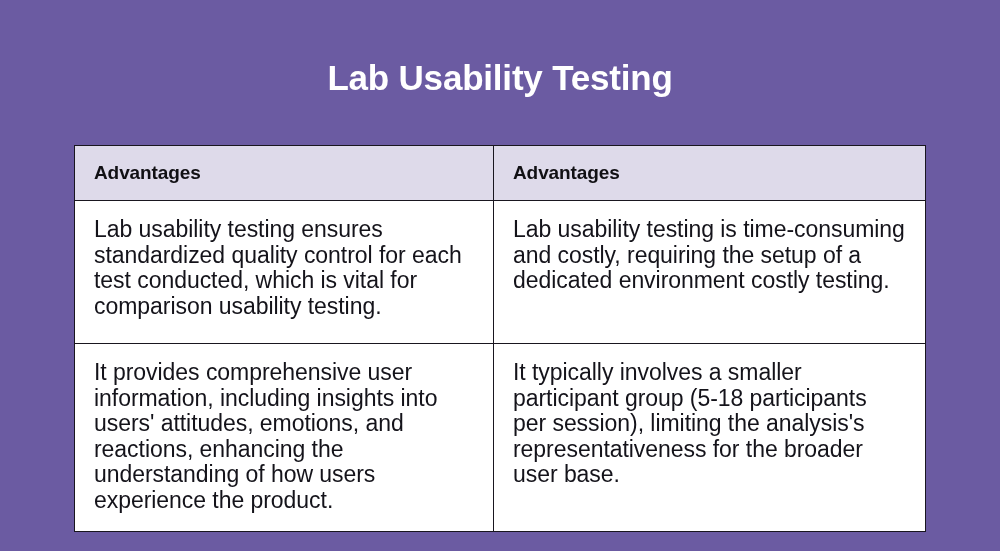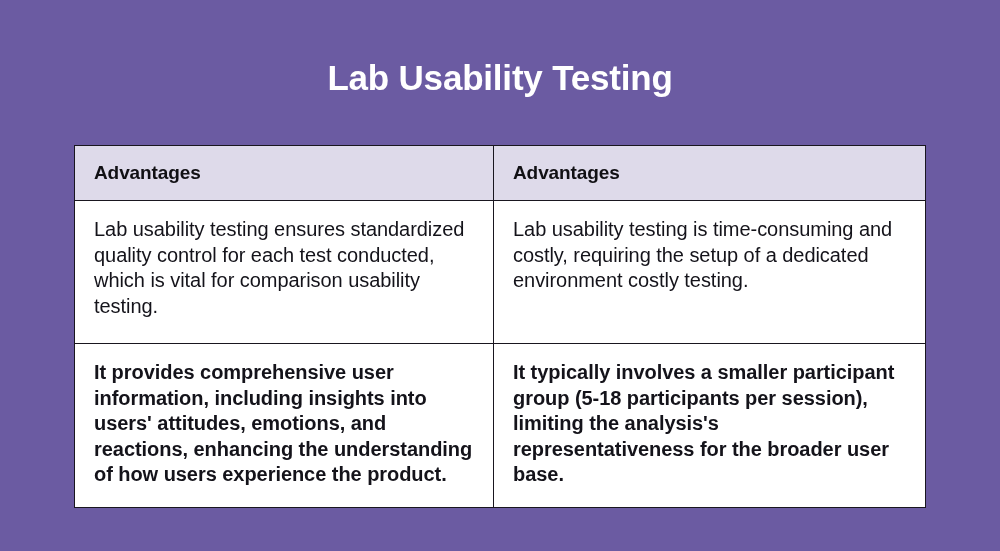--- a/index.html
+++ b/index.html
@@ -55,30 +55,30 @@
     font-weight: bold;
     color: #111014;
     padding: 16px 18px 16px 19px;
     border: 1.5px solid #19161f;
     height: 21px;
     letter-spacing: -0.1px;
   }
   table.compare td {
     background: #FFFFFF;
     vertical-align: top;
-    font-size: 20px;
+    font-size: 23px;
     font-weight: normal;
     color: #14131a;
     padding: 16px 20px 18px 19px;
     border: 1.5px solid #19161f;
     line-height: 25.5px;
     letter-spacing: -0.05px;
   }
   table.compare tr.row-1 td { height: 108px; }
-  table.compare tr.row-2 td { height: 129px; font-weight: bold; }
+  table.compare tr.row-2 td { height: 129px; }
 </style>
 </head>
 <body>
 
 <div class="slide">
 
   <div class="title">Lab Usability Testing</div>
 
   <div class="table-wrap">
     <table class="compare">

